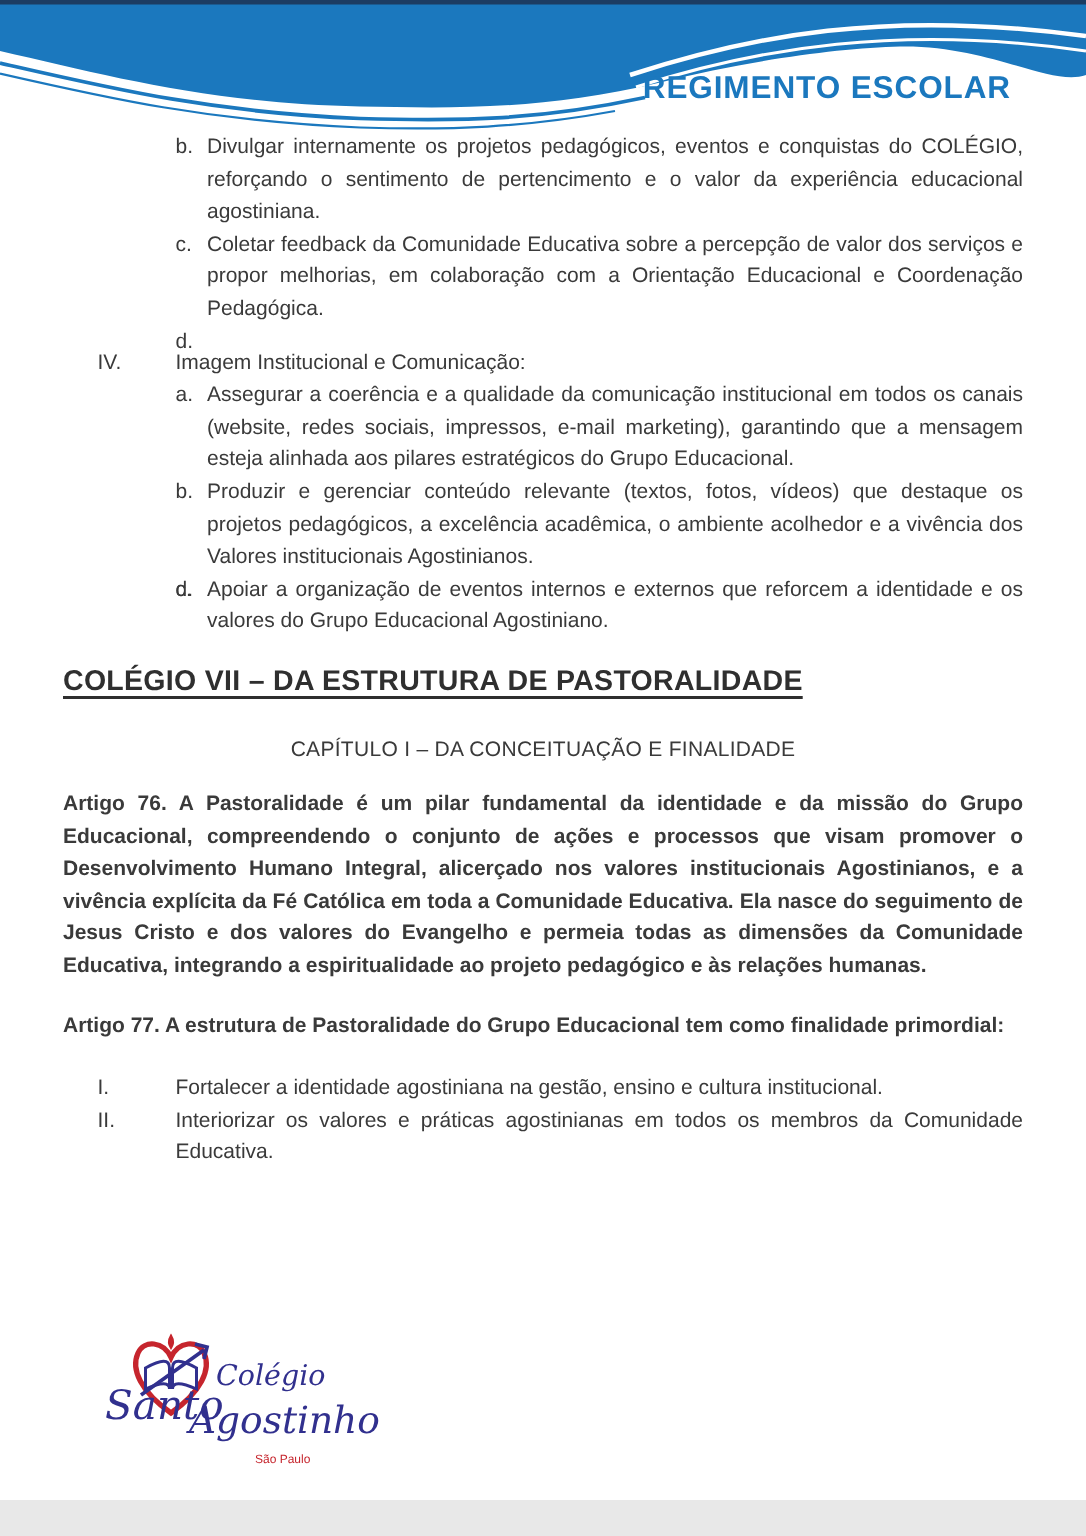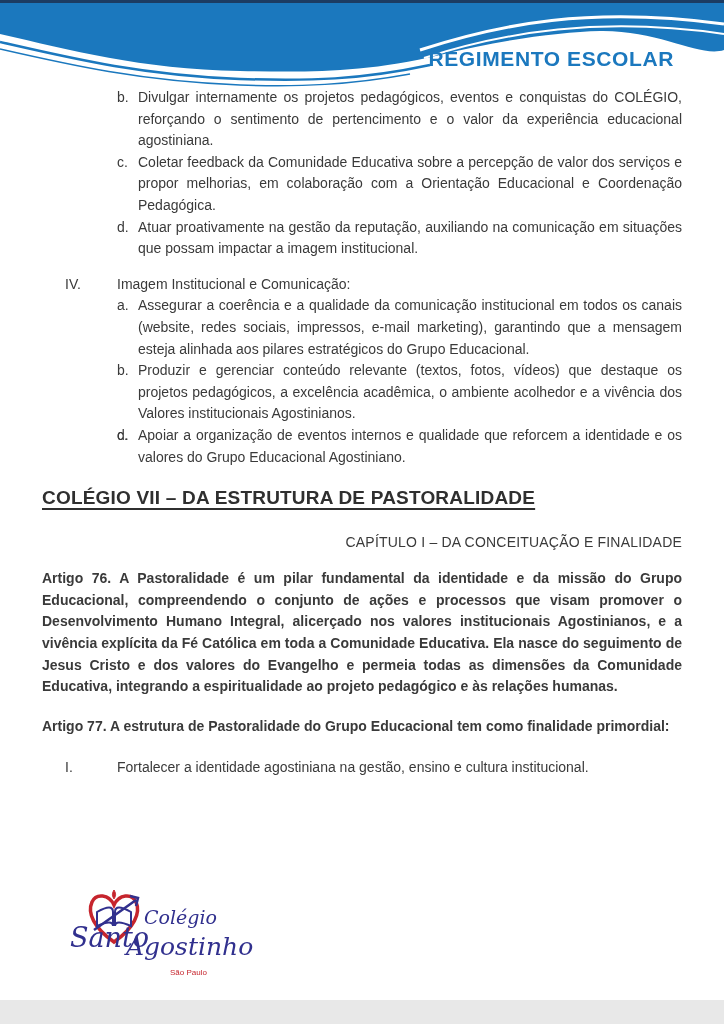--- a/index.html
+++ b/index.html
@@ -25,21 +25,21 @@
   .alpha-item { position:relative; padding-left:96px; }
   .alpha-item > .marker { position:absolute; left:75px; }
   .roman-item { position:relative; padding-left:75px; }
   .roman-item > .marker { position:absolute; left:23px; }
   .section-gap { height:14px; }
   .doc-title {
     margin-top:19px; font-size:19px; font-weight:bold; color:#2f2f2f;
     text-align:left; letter-spacing:0.2px;
   }
   .doc-title span { text-decoration:underline; text-decoration-thickness:2px; text-underline-offset:4px; }
-  .chapter-line { margin-top:23px; font-size:14px; color:#3a3a3a; text-align:right; letter-spacing:0.2px; }
+  .chapter-line { margin-top:23px; font-size:14px; color:#3a3a3a; text-align:center; letter-spacing:0.2px; }
   .para { margin-top:15px;font-weight:bold; }
   .para + .para { margin-top:18px; }
   .roman-list { margin-top:20px; }
   
   .footer { position:absolute; left:0; bottom:0; width:724px; height:120px;margin-left:16px; }
   .footer svg.wave { position:absolute; left:0; top:0; }
   .logo { position:absolute; left:52px; top:2px; width:200px; height:100px; }
   .logo .emblem { position:absolute; left:16px; top:6px; }
   .logo-text { position:absolute; font-family:"DejaVu Serif", serif; font-style:italic; color:#31308e; white-space:nowrap; }
   .logo-colegio  { left:76px; top:24px; font-size:19px; }
@@ -81,21 +81,20 @@
     <div class="alpha-item">
       <span class="marker">b.</span>
       <span>Divulgar internamente os projetos pedagógicos, eventos e conquistas do COLÉGIO, reforçando o sentimento de pertencimento e o valor da experiência educacional agostiniana.</span>
     </div>
     <div class="alpha-item">
       <span class="marker">c.</span>
       <span>Coletar feedback da Comunidade Educativa sobre a percepção de valor dos serviços e propor melhorias, em colaboração com a Orientação Educacional e Coordenação Pedagógica.</span>
     </div>
     <div class="alpha-item">
       <span class="marker">d.</span>
-      <span>Atuar proativamente na gestão da reputação, auxiliando na comunicação em situações que possam impactar a imagem institucional.</span>
     </div>
 
     <div class="section-gap"></div>
 
     <div class="roman-item">
       <span class="marker">IV.</span>
       <span>Imagem Institucional e Comunicação:</span>
     </div>
     <div class="alpha-item">
       <span class="marker">a.</span>
@@ -103,35 +102,39 @@
     </div>
     <div class="alpha-item">
       <span class="marker">b.</span>
       <span>Produzir e gerenciar conteúdo relevante (textos, fotos, vídeos) que destaque os projetos pedagógicos, a excelência acadêmica, o ambiente acolhedor e a vivência dos Valores institucionais Agostinianos.</span>
     </div>
     <div class="alpha-item">
       <span class="marker">c.</span>
     </div>
     <div class="alpha-item">
       <span class="marker">d.</span>
-      <span>Apoiar a organização de eventos internos e qualidade que reforcem a identidade e os valores do Grupo Educacional Agostiniano.</span>
+      <span>Apoiar a organização de eventos internos e externos que reforcem a identidade e os valores do Grupo Educacional Agostiniano.</span>
     </div>
 
     <h1 class="doc-title"><span>COLÉGIO VII – DA ESTRUTURA DE PASTORALIDADE</span></h1>
 
     <div class="chapter-line">CAPÍTULO I – DA CONCEITUAÇÃO E FINALIDADE</div>
 
     <p class="para">Artigo 76. A Pastoralidade é um pilar fundamental da identidade e da missão do Grupo Educacional, compreendendo o conjunto de ações e processos que visam promover o Desenvolvimento Humano Integral, alicerçado nos valores institucionais Agostinianos, e a vivência explícita da Fé Católica em toda a Comunidade Educativa. Ela nasce do seguimento de Jesus Cristo e dos valores do Evangelho e permeia todas as dimensões da Comunidade Educativa, integrando a espiritualidade ao projeto pedagógico e às relações humanas.</p>
 
     <p class="para">Artigo 77. A estrutura de Pastoralidade do Grupo Educacional tem como finalidade primordial:</p>
 
     <div class="roman-list">
       <div class="roman-item">
         <span class="marker">I.</span>
         <span>Fortalecer a identidade agostiniana na gestão, ensino e cultura institucional.</span>
+      </div>
+      <div class="roman-item">
+        <span class="marker">II.</span>
+        <span>Interiorizar os valores e práticas agostinianas em todos os membros da Comunidade Educativa.</span>
       </div>
     </div>
   </div>
 
   <div class="footer">
     <svg class="wave" width="724" height="120" viewBox="0 0 120 0 ">
 
       <path d="M0,64 C80,78 180,92 280,96 C360,98 420,56 490,42 C545,32 620,50 680,64 C700,69 714,72 724,70 V120 H0 Z" fill="#1b78be"></path>
 
       <path d="M0,71 C80,85 180,99 282,103 C362,105 424,63 492,49 C548,39 622,57 724,77" fill="none" stroke="#ffffff" stroke-width="2.5"></path>

